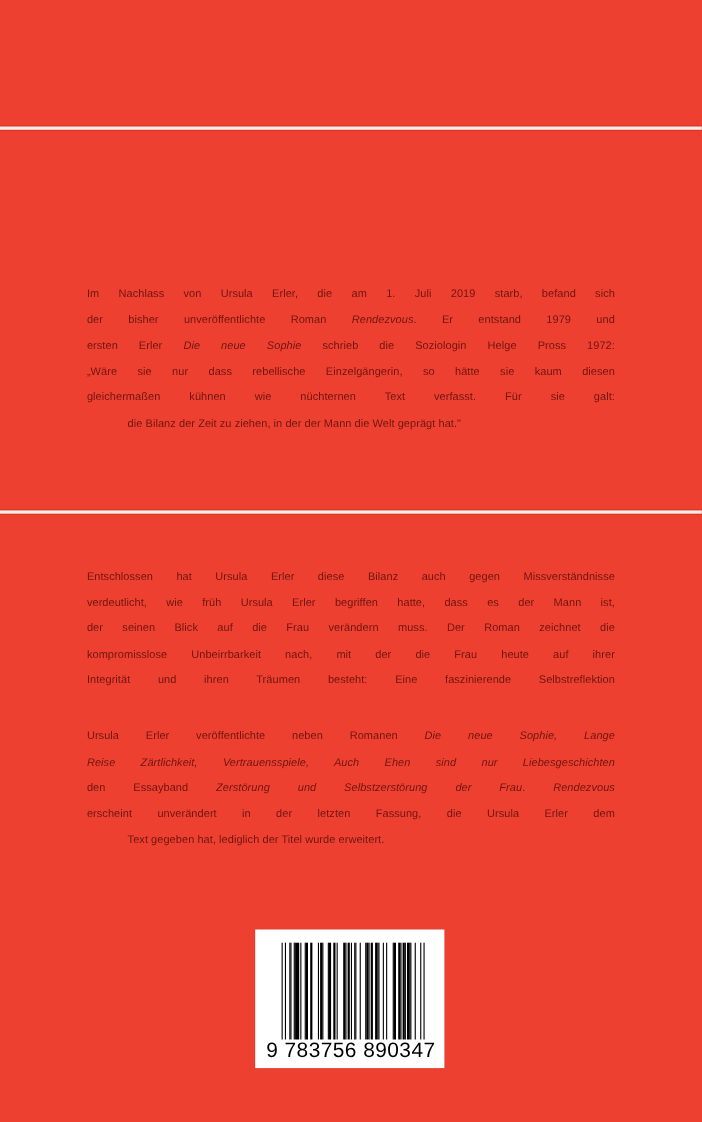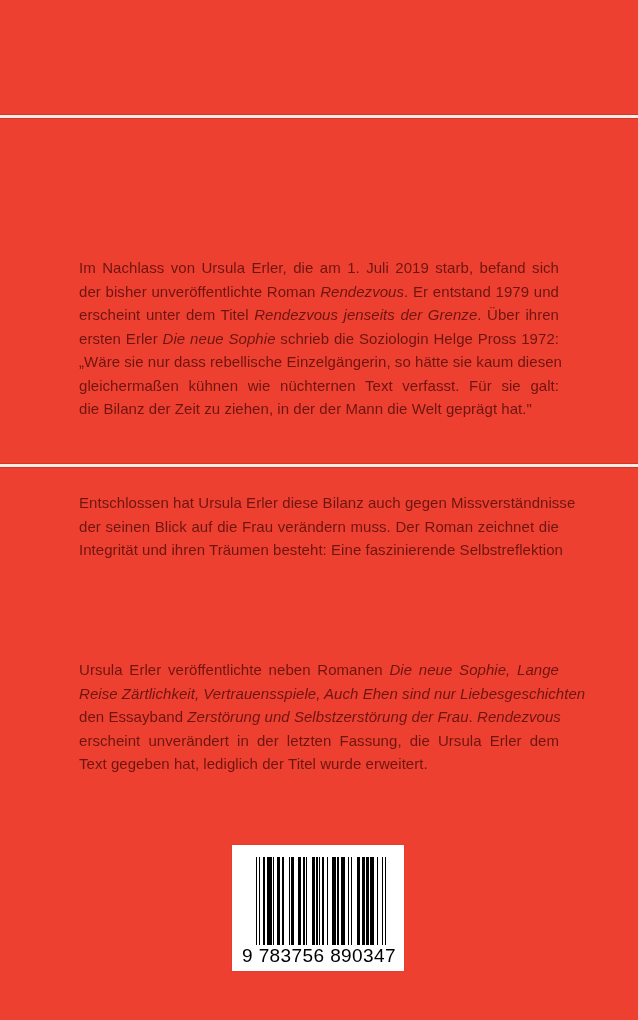--- a/index.html
+++ b/index.html
@@ -23,39 +23,40 @@
     box-shadow: 0 -1px 0 rgba(150,40,30,0.35), 0 1px 0 rgba(150,40,30,0.35);
   }
   .rule.top { top: 115px; }
   .rule.mid { top: 464px; }
 
   .para {
     position: absolute;
     left: 79px;
     width: 480px;
     color: #6e1510;
-    font-size: 15px;
+    font-size: 10px;
     line-height: 23.5px;
     letter-spacing: 0.05px;
     text-align: justify;
     text-align-last: left;
   }
   .para .line {
     display: block;
     white-space: nowrap;
     text-align: justify;
     text-align-last: justify;
   }
   .para .line.last {
     text-align-last: left;
+    margin-left: 37px;
   }
   .para i { font-style: italic; }
 
   #p1 { top: 256px; }
-  #p2 { top: 491px; }
+  #p2 { top: 513px; }
   #p3 { top: 658px; }
 
   .barcode-box {
     position: absolute;
     left: 232px;
     top: 845px;
     width: 172px;
     height: 126px;
     background: #ffffff;
     box-shadow: 0 0 0 1px rgba(200,60,40,0.25);
@@ -88,32 +89,33 @@
   }
 </style>
 </head>
 <body>
 
 <div class="rule top"></div>
 
 <div class="para" id="p1">
     <span class="line"><span>Im Nachlass von Ursula Erler, die am 1. Juli 2019 starb, befand sich</span></span>
     <span class="line"><span>der bisher unveröffentlichte Roman </span><i>Rendezvous</i><span>. Er entstand 1979 und</span></span>
-    <span class="line"><span>erscheint unter dem Titel </span><i>Rendezvous jenseits der Grenze</i><span>. Über ihren</span></span>
     <span class="line"><span>ersten Erler </span><i>Die neue Sophie</i><span> schrieb die Soziologin Helge Pross 1972:</span></span>
     <span class="line"><span>„Wäre sie nur dass rebellische Einzelgängerin, so hätte sie kaum diesen</span></span>
     <span class="line"><span>gleichermaßen kühnen wie nüchternen Text verfasst. Für sie galt:</span></span>
     <span class="line last"><span>die Bilanz der Zeit zu ziehen, in der der Mann die Welt geprägt hat."</span></span>
   </div>
 
 <div class="rule mid"></div>
 
 <div class="para" id="p2">
     <span class="line"><span>Entschlossen hat Ursula Erler diese Bilanz auch gegen Missverständnisse</span></span>
+    <span class="line"><span>verdeutlicht, wie früh Ursula Erler begriffen hatte, dass es der Mann ist,</span></span>
     <span class="line"><span>der seinen Blick auf die Frau verändern muss. Der Roman zeichnet die</span></span>
+    <span class="line"><span>kompromisslose Unbeirrbarkeit nach, mit der die Frau heute auf ihrer</span></span>
     <span class="line"><span>Integrität und ihren Träumen besteht: Eine faszinierende Selbstreflektion</span></span>
   </div>
 
 <div class="para" id="p3">
     <span class="line"><span>Ursula Erler veröffentlichte neben Romanen </span><i>Die neue Sophie, Lange</i></span>
     <span class="line"><i>Reise Zärtlichkeit, Vertrauensspiele, Auch Ehen sind nur Liebesgeschichten</i></span>
     <span class="line"><span>den Essayband </span><i>Zerstörung und Selbstzerstörung der Frau</i><span>. </span><i>Rendezvous</i></span>
     <span class="line"><span>erscheint unverändert in der letzten Fassung, die Ursula Erler dem</span></span>
     <span class="line last"><span>Text gegeben hat, lediglich der Titel wurde erweitert.</span></span>
   </div>

